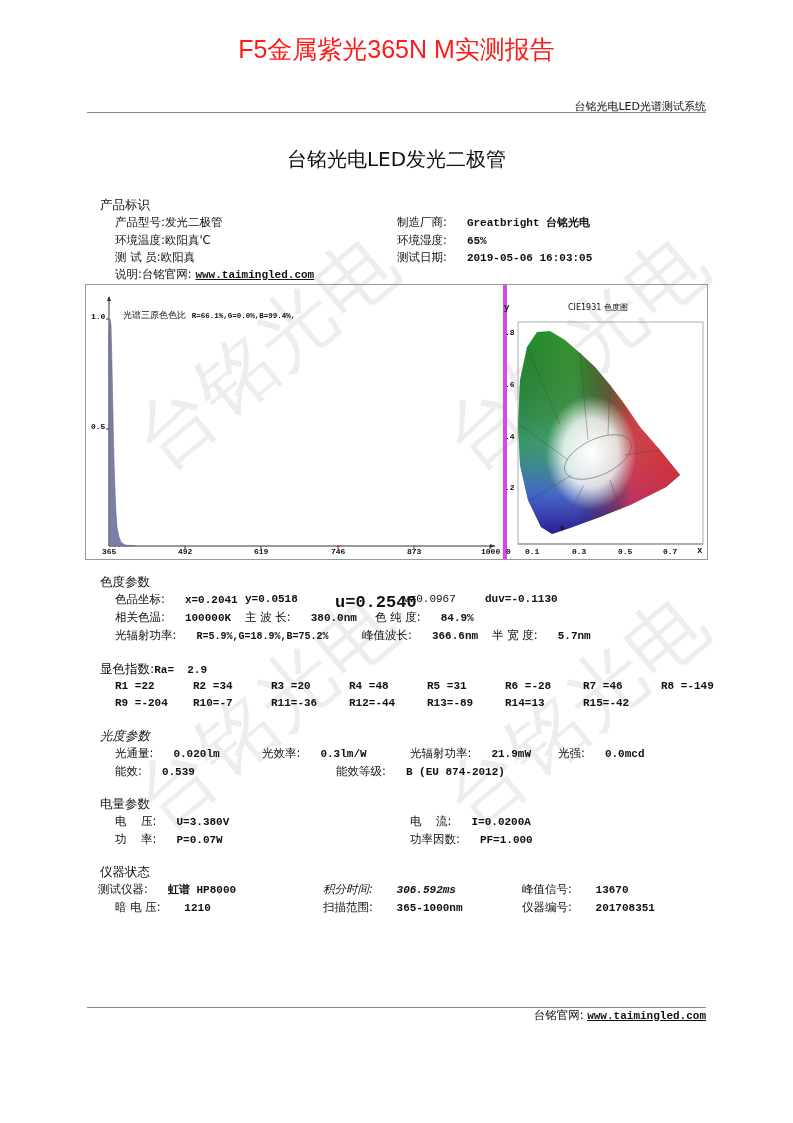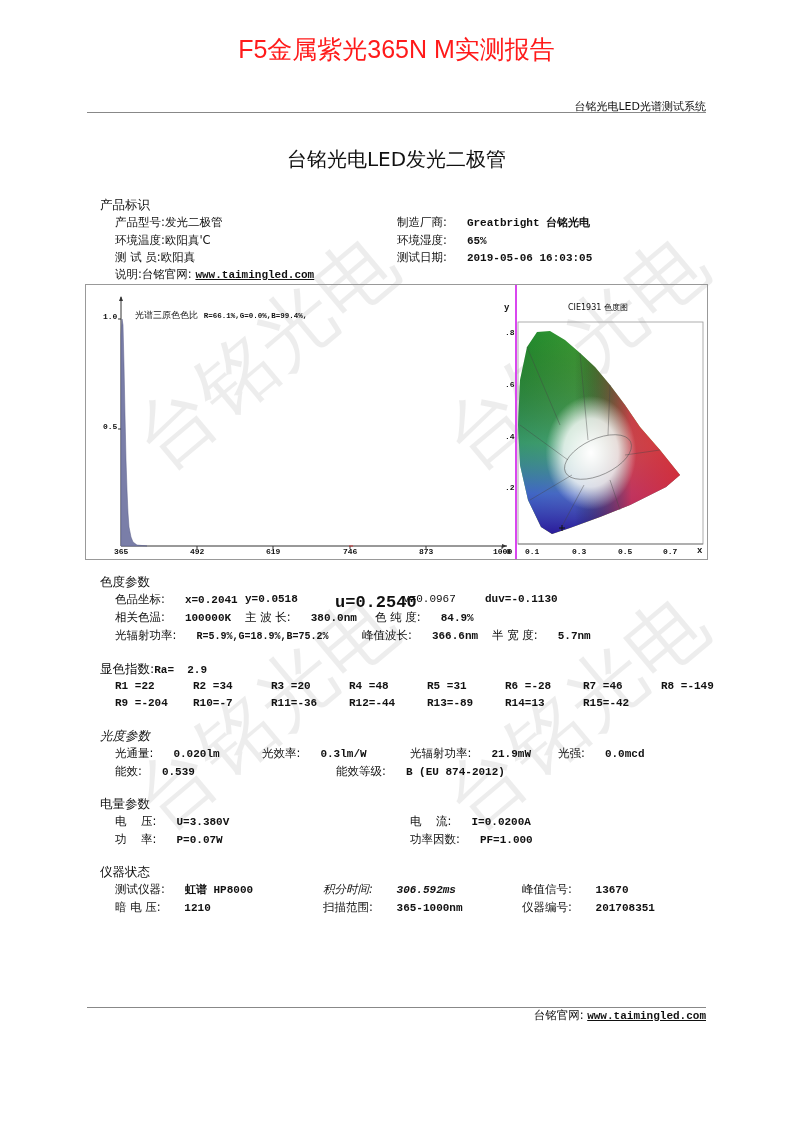--- a/index.html
+++ b/index.html
@@ -10,21 +10,21 @@
   .doc-title { position:absolute; left:0; width:793px; top:33px; text-align:center;
                color:#ff1a1a; font-size:25px; font-family:"Liberation Sans","DejaVu Sans",sans-serif; }
   .sys-name { position:absolute; right:87px; top:99px; font-size:11px; }
   .hr { position:absolute; height:1px; background:#888; }
   .main-heading { position:absolute; left:0; width:793px; top:146px; text-align:center; font-size:20px; }
   .sec { position:absolute; font-size:12.5px; }
   .row { position:absolute; font-size:11.5px; white-space:pre; }
   .row .v { font-family:"Liberation Mono","DejaVu Sans Mono",monospace; font-weight:bold; font-size:11px;margin-left:20px; }
   .link { text-decoration:underline; font-family:"Liberation Mono","DejaVu Sans Mono",monospace; font-weight:bold; font-size:11px; }
   .chart-box { position:absolute; left:85px; top:284px; width:621px; height:274px; border:1px solid #999; }
-  .spec { position:absolute; left:16px; top:0; width:413px; height:274px; border-right:2px solid #d946ef; }
+  .spec { position:absolute; left:4px; top:0; width:413px; height:274px; border-right:4px solid #d946ef; }
   .cie { position:absolute; left:414px; top:0; width:207px; height:274px; }
   .tick { position:absolute; font-size:8px; font-family:"Liberation Mono","DejaVu Sans Mono",monospace; font-weight:bold; }
   .wm { position:absolute; font-size:78px; color:rgba(0,0,0,0.07); transform:rotate(-40deg);
         font-family:"DejaVu Sans",sans-serif; white-space:nowrap; pointer-events:none; }
   .rgrid { position:absolute; display:grid; grid-template-columns:78px 78px 78px 78px 78px 78px 78px 78px;
            font-size:11px; font-family:"Liberation Mono","DejaVu Sans Mono",monospace; font-weight:bold; }
 </style>
 </head>
 <body>
 
@@ -171,21 +171,21 @@
 <div class="row" style="left:115px;top:764px;"><span>能效:</span><span class="v">0.539</span></div>
 <div class="row" style="left:336px;top:764px;"><span>能效等级:</span><span class="v">B (EU 874-2012)</span></div>
 
 <div class="sec" style="left:100px;top:796px;">电量参数</div>
 <div class="row" style="left:115px;top:814px;"><span>电    压:</span><span class="v">U=3.380V</span></div>
 <div class="row" style="left:410px;top:814px;"><span>电    流:</span><span class="v">I=0.0200A</span></div>
 <div class="row" style="left:115px;top:832px;"><span>功    率:</span><span class="v">P=0.07W</span></div>
 <div class="row" style="left:410px;top:832px;"><span>功率因数:</span><span class="v">PF=1.000</span></div>
 
 <div class="sec" style="left:100px;top:864px;">仪器状态</div>
-<div class="row" style="left:115px;top:882px;"><span>测试仪器:</span><span class="v">虹谱 HP8000</span></div>
+<div class="row" style="left:98px;top:882px;"><span>测试仪器:</span><span class="v">虹谱 HP8000</span></div>
 <div class="row" style="left:323px;top:882px;font-style:italic;"><span>积分时间: </span><span class="v">306.592ms</span></div>
 <div class="row" style="left:522px;top:882px;"><span>峰值信号: </span><span class="v">13670</span></div>
 <div class="row" style="left:115px;top:900px;"><span>暗 电 压: </span><span class="v">1210</span></div>
 <div class="row" style="left:323px;top:900px;"><span>扫描范围: </span><span class="v">365-1000nm</span></div>
 <div class="row" style="left:522px;top:900px;"><span>仪器编号: </span><span class="v">201708351</span></div>
 
 <div class="hr" style="left:87px;width:619px;top:1007px;"></div>
 <div class="row" style="right:87px;top:1008px;"><span>台铭官网: </span><span class="link">www.taimingled.com</span></div>
 
 </body></html>

